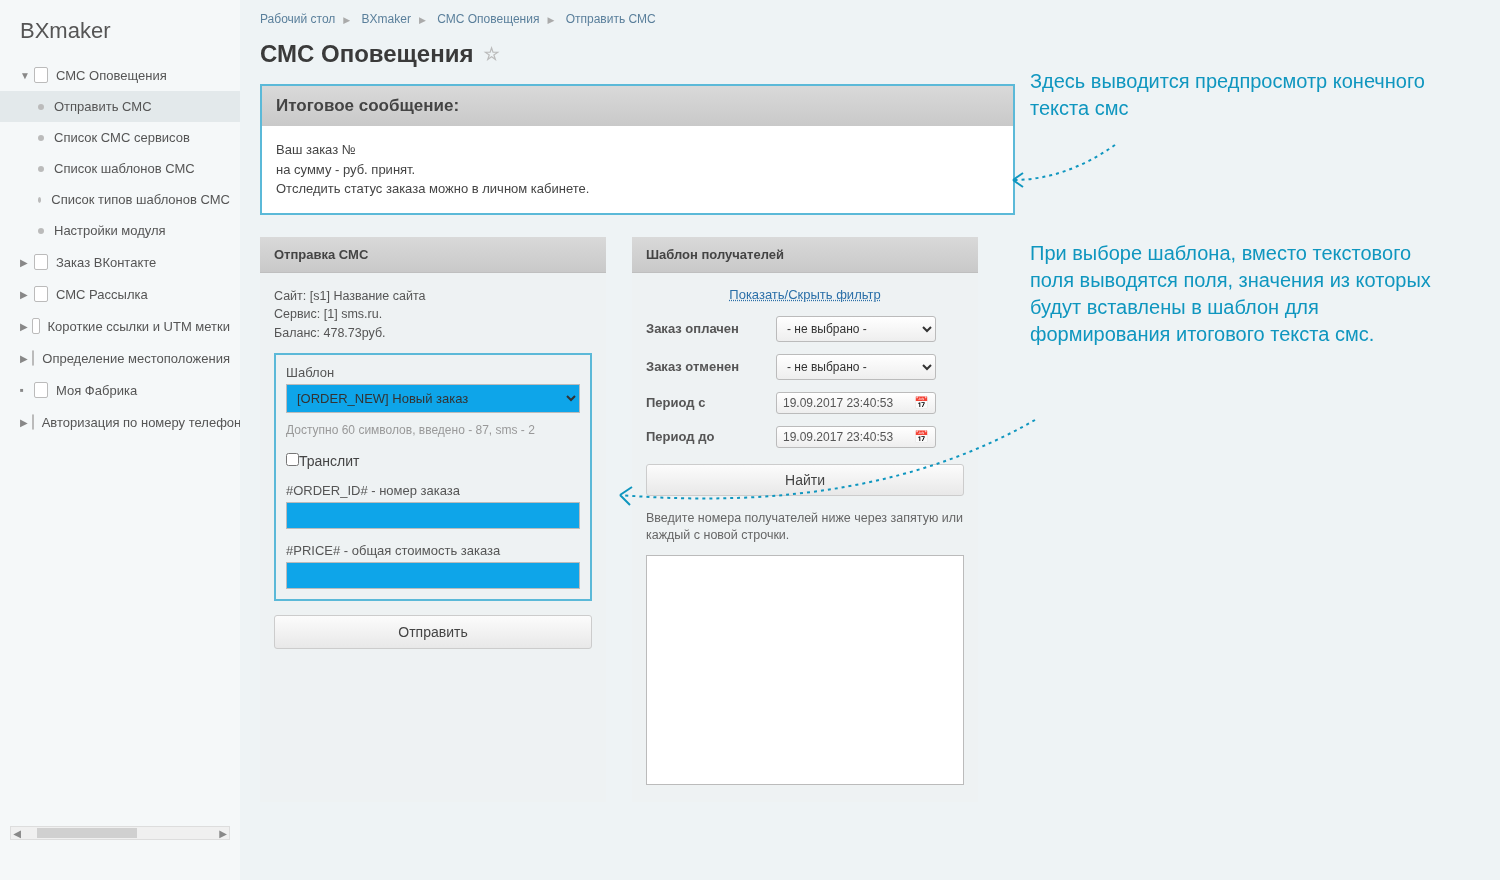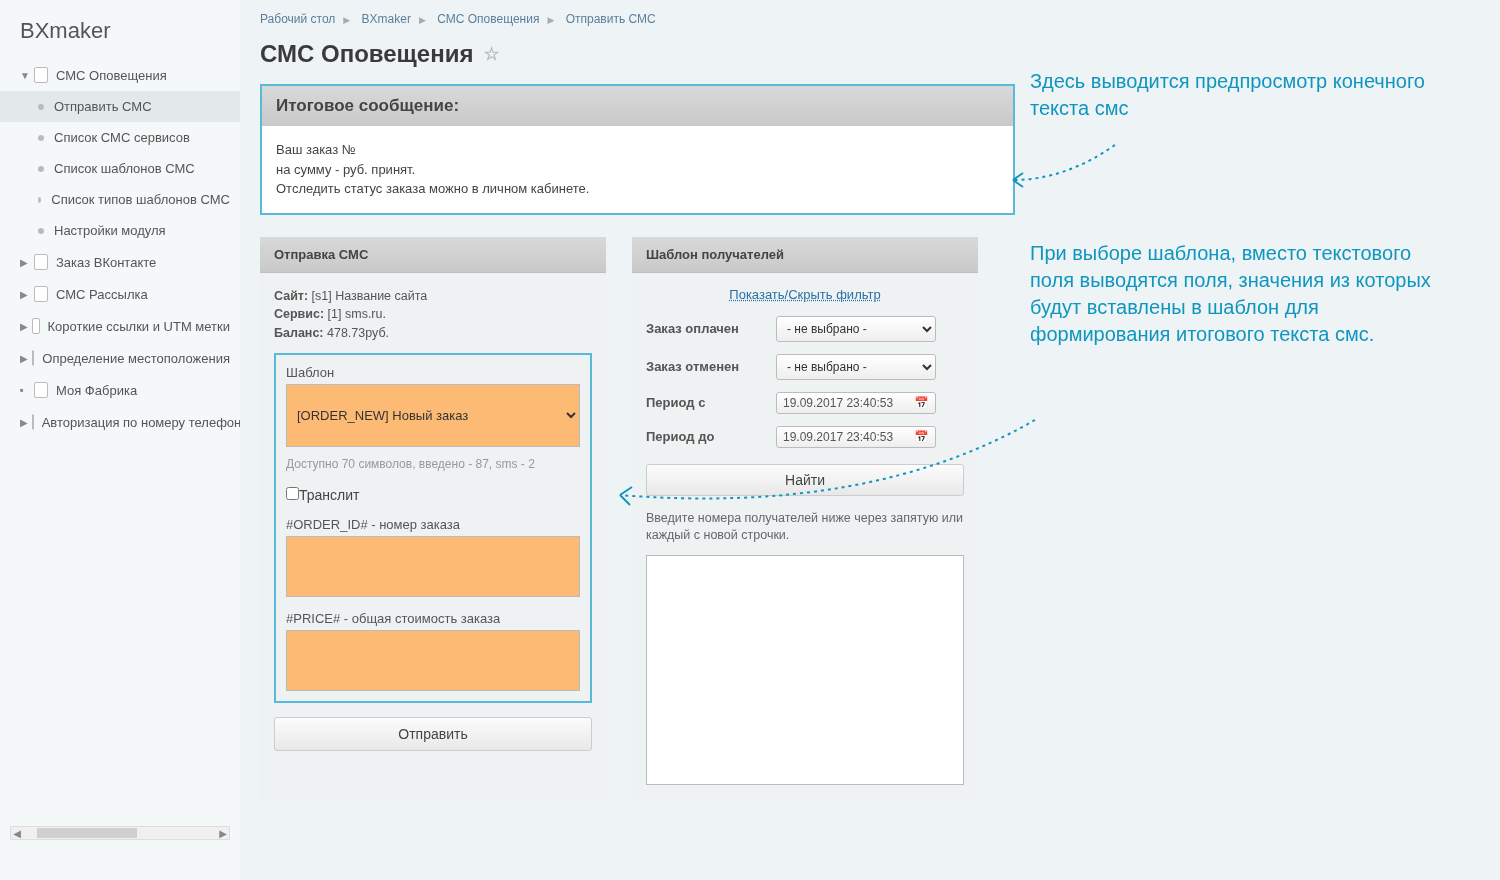--- a/index.html
+++ b/index.html
@@ -24,24 +24,24 @@
 h1.page-title { font-size:24px; font-weight:600; color:#3a3a3a; padding:6px 0 16px; display:flex; align-items:center; gap:10px; }
 .star { color:#bbb; font-size:18px; cursor:pointer; }
 .preview-box { border:2px solid #5bb9d8; background:#fff; margin-bottom:22px; width:755px; }
 .preview-box .hdr { background:linear-gradient(#d9d9d9,#c9c9c9); padding:10px 14px; font-weight:bold; color:#444; font-size:17px; }
 .preview-box .body { padding:14px; line-height:1.5; color:#444; white-space:pre-line; }
 .columns { display:flex; gap:26px; }
 .panel { background:#eef2f3; width:346px; }
 .panel .hdr { background:linear-gradient(#d9d9d9,#c9c9c9); padding:10px 14px; font-weight:bold; color:#444; border-bottom:1px solid #bfbfbf; }
 .panel .body { padding:14px; color:#555; }
 .meta-line { font-size:12.5px; color:#555; line-height:1.5; }
-.meta-line b { font-weight:bold;margin-top:28px; }
+.meta-line b { font-weight:normal;margin-top:28px; }
 .tpl-block { border:2px solid #5bb9d8; padding:10px; margin-top:10px; background:#eef2f3; }
 .lbl { display:block; font-size:13px; color:#555; margin-bottom:4px; }
-select, input[type=text], .date-inp { width:100%; border:1px solid #bbb; background:#fdba74; padding:22px 6px; font-size:13px; color:#333; }
+select, input[type=text], .date-inp { width:100%; border:1px solid #bbb; background:#0ea5e9; padding:5px 6px; font-size:13px; color:#333; }
 .hint { font-size:12px; color:#999; margin-top:10px; }
 .chkrow { margin-top:16px; display:flex; align-items:flex-start; font-size:14px; color:#444; }
 .field-block { margin-top:14px; }
 .btn-send { width:100%; margin-top:14px; padding:8px; background:linear-gradient(#fcfcfc,#e8e8e8); border:1px solid #ccc; border-radius:3px; font-size:14px; color:#444; cursor:pointer; }
 .filter-link { text-align:center; display:block; color:#2a6fa8; margin-bottom:14px; cursor:pointer; text-decoration:underline dotted; }
 .filter-row { display:flex; align-items:center; margin-bottom:12px; }
 .filter-row .flabel { width:130px; font-size:13px; font-weight:bold; color:#555; }
 .filter-row .fcontrol { flex:1; }
 .sel-small { width:160px; border:1px solid #bbb; padding:4px 6px; font-size:12px; background:linear-gradient(#fff,#eee); border-radius:3px; }
 .date-box { display:flex; align-items:center; width:160px; border:1px solid #bbb; border-radius:3px; background:linear-gradient(#fff,#eee); padding:3px 6px; font-size:12px; color:#555; }
@@ -178,21 +178,21 @@
       <div class="body">
         <div class="meta-line"><b>Сайт:</b> <span>[s1] Название сайта</span></div>
         <div class="meta-line"><b>Сервис:</b> <span>[1] sms.ru.</span></div>
         <div class="meta-line"><b>Баланс:</b> <span>478.73руб.</span></div>
 
         <div class="tpl-block">
           <label class="lbl">Шаблон</label>
           <select>
             <option>[ORDER_NEW] Новый заказ</option>
           </select>
-          <div class="hint">Доступно 70 символов, введено - 87, sms - 2</div>
+          <div class="hint">Доступно 60 символов, введено - 87, sms - 2</div>
           <div class="chkrow">
             <input type="checkbox" style="">
             <span>Транслит</span>
           </div>
           <div class="field-block">
             <label class="lbl">#ORDER_ID# - номер заказа</label>
             <input type="text" value="" style="">
           </div>
           <div class="field-block">
             <label class="lbl">#PRICE# - общая стоимость заказа</label>

